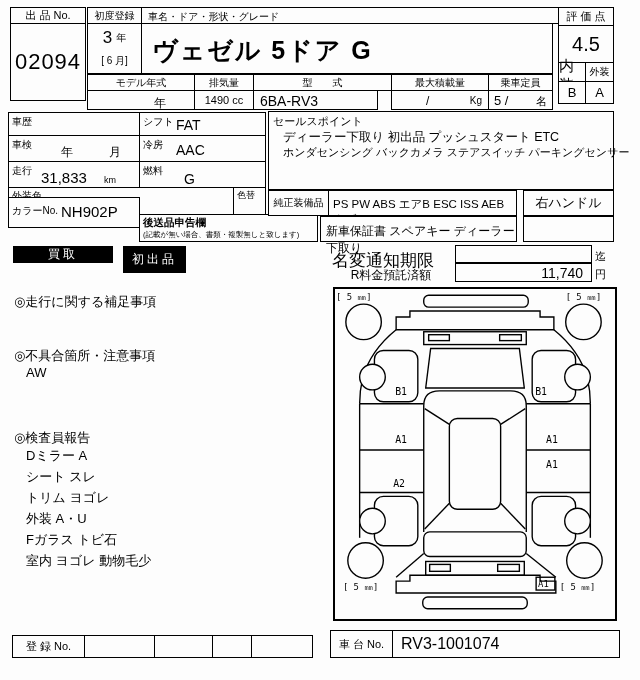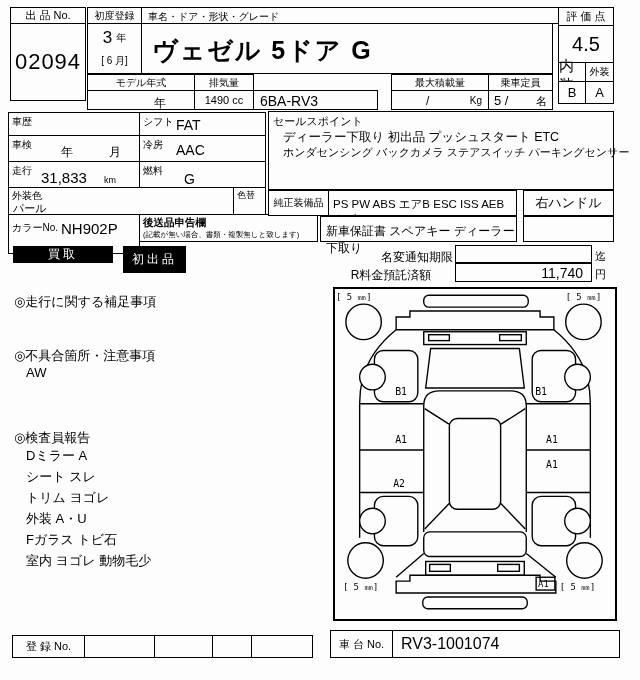--- a/index.html
+++ b/index.html
@@ -28,20 +28,21 @@
       <span class="lbl" style="margin-left:4px">年</span>
     </div>
     <div class="ctr lbl" style="height:18px">[ 6 月]</div>
   </div>
 
   <div class="c" style="left:141px;top:7px;width:455px;height:17px;font-size:10px;padding:2px 0 0 6px">車名・ドア・形状・グレード</div>
   <div class="c" style="left:141px;top:23px;width:412px;height:51px;font-size:25px;font-weight:600;padding:10px 0 0 10px;letter-spacing:2px">ヴェゼル 5ドア G</div>
 
   <div class="c ctr" style="left:87px;top:74px;width:108px;height:17px;font-size:10px">モデル年式</div>
   <div class="c ctr" style="left:194px;top:74px;width:60px;height:17px;font-size:10px">排気量</div>
+  <div class="c ctr" style="left:253px;top:74px;width:139px;height:17px;font-size:10px">型　　式</div>
   <div class="c ctr" style="left:391px;top:74px;width:98px;height:17px;font-size:10px">最大積載量</div>
   <div class="c ctr" style="left:488px;top:74px;width:65px;height:17px;font-size:10px">乗車定員</div>
 
   <div class="c" style="left:87px;top:90px;width:108px;height:20px;font-size:12px;text-align:right;padding:4px 28px 0 0">年</div>
   <div class="c ctr" style="left:194px;top:90px;width:60px;height:20px;font-size:11px">1490 cc</div>
   <div class="c" style="left:253px;top:90px;width:125px;height:20px;font-size:14px;padding:2px 0 0 6px">6BA-RV3</div>
   <div class="c" style="left:391px;top:90px;width:98px;height:20px">
     <span class="t" style="left:34px;top:3px;font-size:12px">/</span>
     <span class="t" style="right:6px;top:4px;font-size:10px">Kg</span>
   </div>
@@ -86,21 +87,21 @@
   </div>
 
   <div class="c" style="left:8px;top:187px;width:226px;height:28px">
     <span class="t lbl" style="left:3px;top:1px">外装色</span>
     <span class="t" style="left:4px;top:13px;font-size:11px">パール</span>
   </div>
   <div class="c" style="left:233px;top:187px;width:33px;height:28px">
     <span class="t lbl" style="left:3px;top:1px;font-size:9px">色替</span>
   </div>
 
-  <div class="c" style="left:8px;top:214px;width:132px;height:40px">
+  <div class="c" style="left:8px;top:197px;width:132px;height:31px">
     <span class="t lbl" style="left:3px;top:6px">カラーNo.</span>
     <span class="t" style="left:52px;top:5px;font-size:15px">NH902P</span>
   </div>
   <div class="c" style="left:139px;top:214px;width:179px;height:28px">
     <span class="t" style="left:3px;top:1px;font-size:10.5px;font-weight:600">後送品申告欄</span>
     <span class="t" style="left:3px;top:15px;font-size:7.5px">(記載が無い場合、書類・複製無しと致します)</span>
   </div>
 
   <div class="c" style="left:268px;top:111px;width:346px;height:79px">
     <span class="t" style="left:4px;top:2px;font-size:11px">セールスポイント</span>
@@ -111,21 +112,21 @@
   <div class="c ctr" style="left:268px;top:190px;width:61px;height:26px;font-size:10px">純正装備品</div>
   <div class="c" style="left:328px;top:190px;width:189px;height:26px;font-size:11.5px;padding:6px 0 0 4px">PS PW ABS エアB ESC ISS AEB ナビ TV</div>
   <div class="c ctr" style="left:523px;top:190px;width:91px;height:26px;font-size:13px">右ハンドル</div>
 
   <div class="c" style="left:320px;top:216px;width:197px;height:26px;font-size:12px;padding:6px 0 0 5px">新車保証書 スペアキー ディーラー下取り</div>
   <div class="c" style="left:523px;top:216px;width:91px;height:26px"></div>
 
   <div class="badge" style="left:13px;top:246px;width:100px;height:17px">買取</div>
   <div class="badge" style="left:123px;top:246px;width:63px;height:27px">初出品</div>
 
-  <div class="t" style="left:331px;top:249px;width:122px;text-align:right;font-size:12px">名変通知期限</div>
+  <div class="t" style="left:322px;top:249px;width:122px;text-align:center;font-size:17px">名変通知期限</div>
   <div class="c" style="left:455px;top:245px;width:137px;height:18px"></div>
   <div class="t" style="left:595px;top:249px;font-size:11px">迄</div>
 
   <div class="t" style="left:330px;top:267px;width:122px;text-align:center;font-size:12px">R料金預託済額</div>
   <div class="c" style="left:455px;top:263px;width:137px;height:19px;font-size:14px;text-align:right;padding:1px 8px 0 0">11,740</div>
   <div class="t" style="left:595px;top:267px;font-size:11px">円</div>
 
   <div class="t" style="left:14px;top:293px;font-size:13px">◎走行に関する補足事項</div>
   <div class="t" style="left:14px;top:347px;font-size:13px">◎不具合箇所・注意事項</div>
   <div class="t" style="left:26px;top:365px;font-size:13px">AW</div>

